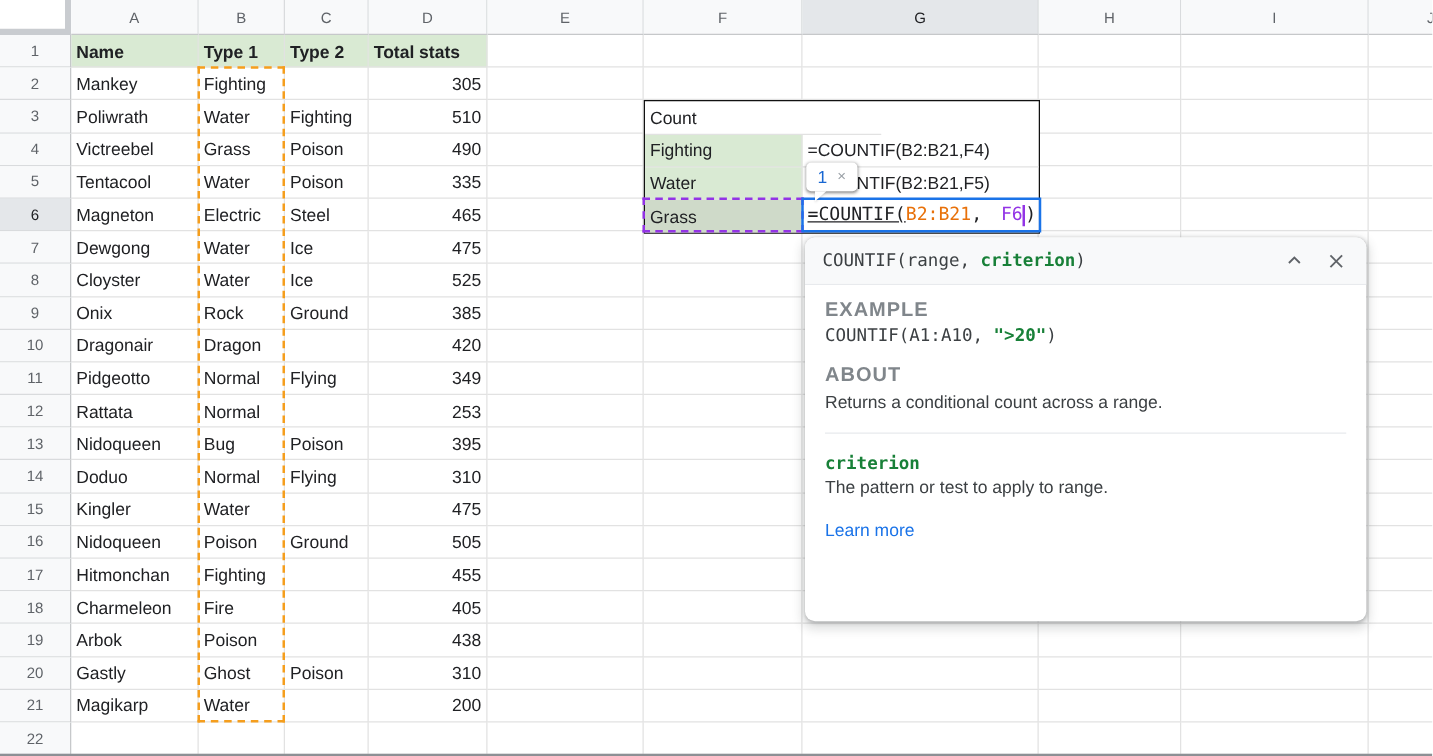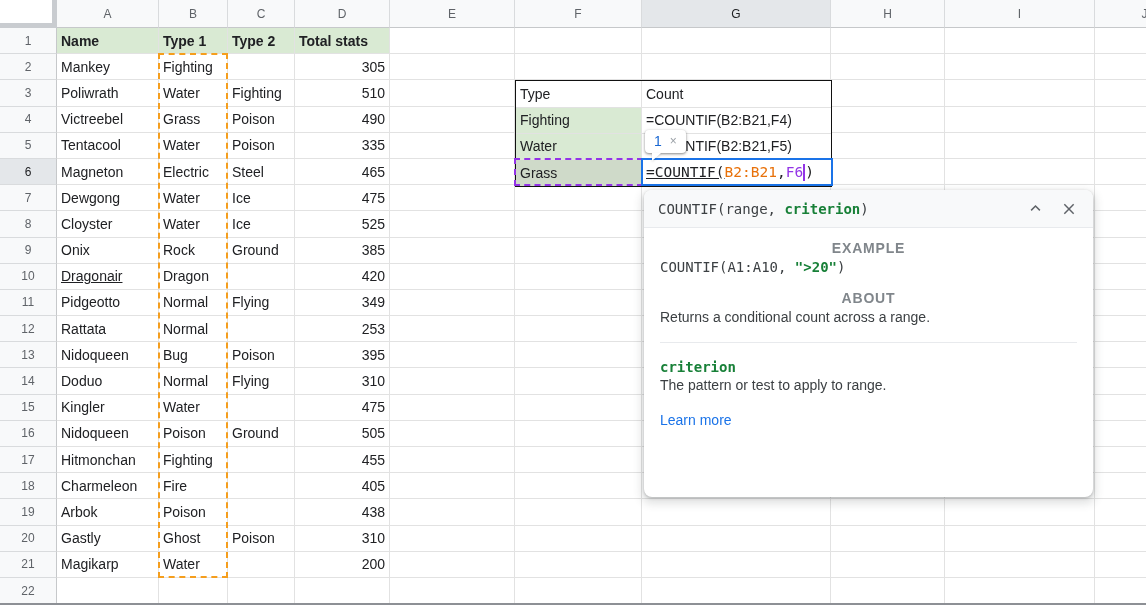--- a/index.html
+++ b/index.html
@@ -97,21 +97,21 @@
   }
   .popup-head {
     height:38px; background:#f8f9fa; border-radius:8px 8px 0 0;
     border-bottom:1px solid #e8eaed; display:flex; align-items:center; padding:0 14px;
     font-family:"DejaVu Sans Mono", monospace; font-size:14px; color:#3c4043; white-space:pre;
   }
   .popup-head .spacer { flex:1; }
   .icon-btn { background:none; border:none; padding:2px; cursor:pointer; display:flex; align-items:center; }
   .icon-btn + .icon-btn { margin-left:14px; }
   .popup-body { padding:12px 16px 0 16px; }
-  .lbl { font-size:14px; font-weight:bold; color:#80868b; letter-spacing:.8px;text-align:center; }
+  .lbl { font-size:16px; font-weight:bold; color:#80868b; letter-spacing:.8px; }
   .code { font-family:"DejaVu Sans Mono", monospace; font-size:14px; color:#3c4043; margin-top:3px; white-space:pre; }
   .grn { color:#188038; font-weight:bold; }
   .about-text { font-size:14px; color:#3c4043; margin-top:3px; }
   .divider { border:none; border-top:1px solid #e8eaed; margin:17px 0 16px 0; }
   .param-name { font-family:"DejaVu Sans Mono", monospace; font-size:14px; color:#80868b; }
   .param-name.active { color:#188038; font-weight:bold; }
   .param-desc { font-size:14px; color:#9aa0a6; margin-top:2px; }
   .param-desc.active { color:#3c4043; }
   .param + .param { margin-top:11px; }
   .learn-more { display:inline-block; margin-top:19px; font-size:14px; color:#1a73e8; text-decoration:none; cursor:pointer; }
@@ -225,21 +225,21 @@
         <div class="cell" style="width: 67px;">Ground</div>
         <div class="cell num" style="width: 95px;">385</div>
         <div class="cell" style="width: 125px;"></div>
         <div class="cell" style="width: 127px;"></div>
         <div class="cell" style="width: 189px;"></div>
         <div class="cell" style="width: 114px;"></div>
         <div class="cell" style="width: 150px;"></div>
         <div class="cell" style="width: 100px;"></div>
       </div>
       <div class="grow">
-        <div class="cell" style="width: 102px; text-decoration: underline;">Dragonair</div>
+        <div class="cell" style="width: 102px;">Dragonair</div>
         <div class="cell" style="width: 69px;">Dragon</div>
         <div class="cell" style="width: 67px;"></div>
         <div class="cell num" style="width: 95px;">420</div>
         <div class="cell" style="width: 125px;"></div>
         <div class="cell" style="width: 127px;"></div>
         <div class="cell" style="width: 189px;"></div>
         <div class="cell" style="width: 114px;"></div>
         <div class="cell" style="width: 150px;"></div>
         <div class="cell" style="width: 100px;"></div>
       </div>
@@ -422,38 +422,37 @@
       <div class="rowhdr">17</div>
       <div class="rowhdr">18</div>
       <div class="rowhdr">19</div>
       <div class="rowhdr">20</div>
       <div class="rowhdr">21</div>
       <div class="rowhdr">22</div>
     </div>
 
   <div class="lookup">
     <div class="lrow">
-      <div class="lcell type">Type</div>
       <div class="lcell count last">Count</div>
     </div>
     <div class="lrow">
       <div class="lcell type green">Fighting</div>
       <div class="lcell count last">=COUNTIF(B2:B21,F4)</div>
     </div>
     <div class="lrow">
       <div class="lcell type green">Water</div>
       <div class="lcell count last">=COUNTIF(B2:B21,F5)</div>
     </div>
     <div class="lrow">
       <div class="lcell type selgreen">Grass</div>
       <div class="lcell count last"></div>
     </div>
   </div>
 
-  <div class="formula-cell" id="formulaCell"><span style="color: rgb(32, 33, 36); text-decoration: underline;">=COUNTIF(</span><span style="color: rgb(232, 113, 10);">B2:B21</span><span style="color: rgb(32, 33, 36);">,</span><span style="color: rgb(147, 52, 230);">F6</span><span class="cursor"></span><span style="color: rgb(32, 33, 36);">)</span></div>
+  <div class="formula-cell" id="formulaCell"><span style="color: rgb(32, 33, 36); text-decoration: underline;">=COUNTIF(</span><span style="color: rgb(232, 113, 10);">B2:B21</span><span style="color: rgb(32, 33, 36);">,</span><span style="color: rgb(147, 52, 230); margin-left: 15px;">F6</span><span class="cursor"></span><span style="color: rgb(32, 33, 36);">)</span></div>
 
   <div class="range-orange"></div>
   <div class="sel-purple"></div>
   <div class="edit-blue"></div>
 
   <div class="preview">
     <span class="val">1</span>
     <span class="close">×</span>
     <span class="tail"></span>
   </div>

